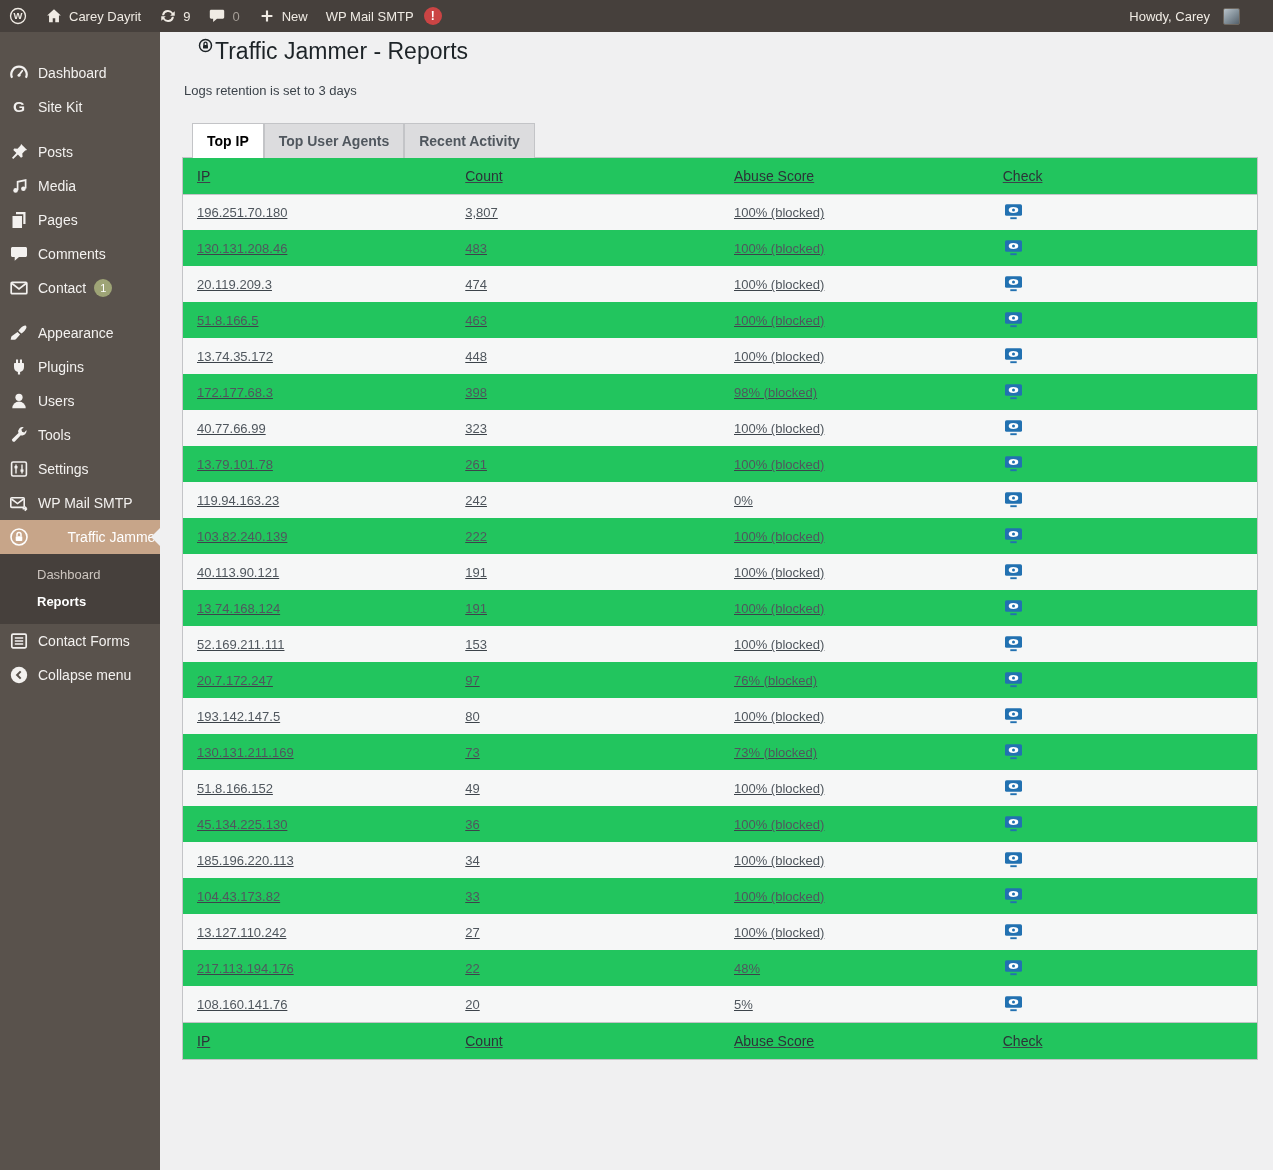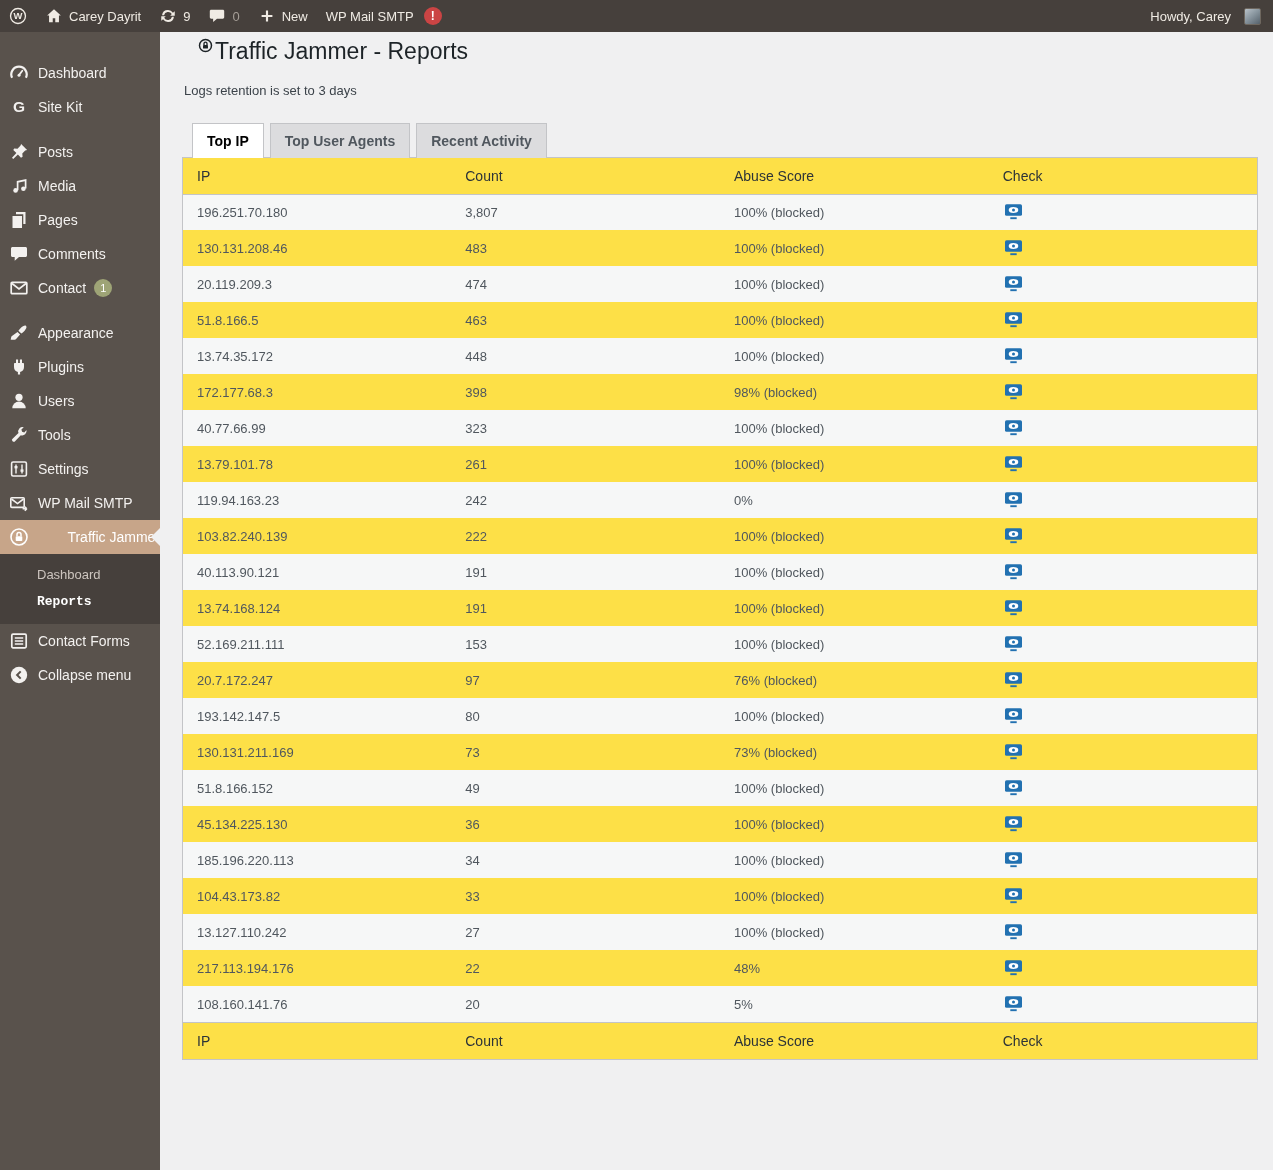--- a/index.html
+++ b/index.html
@@ -9,21 +9,21 @@
     font-family:"Liberation Sans", sans-serif;
     background:#f0f0f1; color:#3c434a; font-size:13px;
   }
   
   #adminbar {
     position:absolute; top:0; left:0; width:1273px; height:32px;
     background:#46403c; color:#f0ebe4; display:flex; align-items:center;
     z-index:50;
   }
   .ab-left { display:flex; align-items:center; height:100%; }
-  .ab-right { margin-left:auto; display:flex; align-items:center; height:100%; padding-right:3px; }
+  .ab-right { margin-left:auto; display:flex; align-items:center; height:100%; padding-right:24px; }
   .ab-item {
     display:flex; align-items:center; gap:6px; padding:0 9px; height:100%;
     font-size:13px; color:#f0ebe4; cursor:pointer; white-space:nowrap;
   }
   .ab-item .icon svg { width:18px; height:18px; display:block; }
   .ab-muted { color:#a59e97; }
   .ab-alert-badge {
     display:inline-block; width:18px; height:18px; border-radius:50%;
     background:var(--alert,#cb4444); color:#fff; font-weight:bold; font-size:12px;
     line-height:18px; text-align:center; margin-left:4px;
@@ -53,41 +53,41 @@
   .menu-sep { height:11px; }
   .notif-badge {
     display:inline-block; min-width:18px; height:18px; padding:0 4px; border-radius:9px;
     background:var(--notification,#9ea476); color:#fff; font-size:11px; line-height:18px;
     text-align:center; margin-left:8px;
   }
   .submenu { background:#46403c; padding:7px 0 9px; }
   .submenu-item {
     padding:6px 0 6px 37px; font-size:13px; color:#cdc5bf; cursor:pointer;
   }
-  .submenu-item.current { color:#fff; font-weight:bold;font-family:Liberation Mono, monospace; }
+  .submenu-item.current { color:#fff; font-weight:bold; }
   
   #content { margin-left:160px; padding:21px 15px 0 22px; }
   h1.page-title {
     margin:16px; display:flex; align-items:flex-start; gap:2px;
     font-size:23px; font-weight:400; color:#1d2327; line-height:1.3;
   }
   h1 .icon svg { width:15px; height:15px; display:block; margin-top:1px; }
   .retention { margin:12px 0 0 2px; font-size:13px; color:#3c434a; }
   
-  .nav-tabs { display:flex; gap:6px; margin:25px 0 0 10px; position:relative; z-index:2; }
+  .nav-tabs { display:flex; margin:25px 0 0 10px; position:relative; z-index:2; }
   .nav-tab {
     background:#dcdcde; border:1px solid #c3c4c7; border-bottom:none;
     padding:9px 14px 8px; font-size:14px; font-weight:bold; color:#50575e;
     cursor:pointer; margin-bottom:-1px; position:relative;
   }
   .nav-tab.active { background:#fff; color:#000; z-index:3; padding-bottom:9px; }
   
   table.report {
-    width:100%; border-collapse:collapse; background:#fde047;
-    border:1px solid #c3c4c7; table-layout:fixed; position:relative; z-index:1;
+    width:100%; border-collapse:collapse; background:#22c55e;
+    border:1px solid #c3c4c7; table-layout:fixed; position:relative; z-index:1;text-decoration:underline;
   }
   table.report th {
     text-align:left; font-weight:400; font-size:14px; color:#2c3338;
     padding:10px 14px; height:36px;
   }
   table.report thead th { border-bottom:1px solid #c3c4c7; }
   table.report tfoot th { border-top:1px solid #c3c4c7; }
   table.report td {
     padding:0 14px; height:36px; font-size:13px; color:#50575e; vertical-align:middle;
   }

